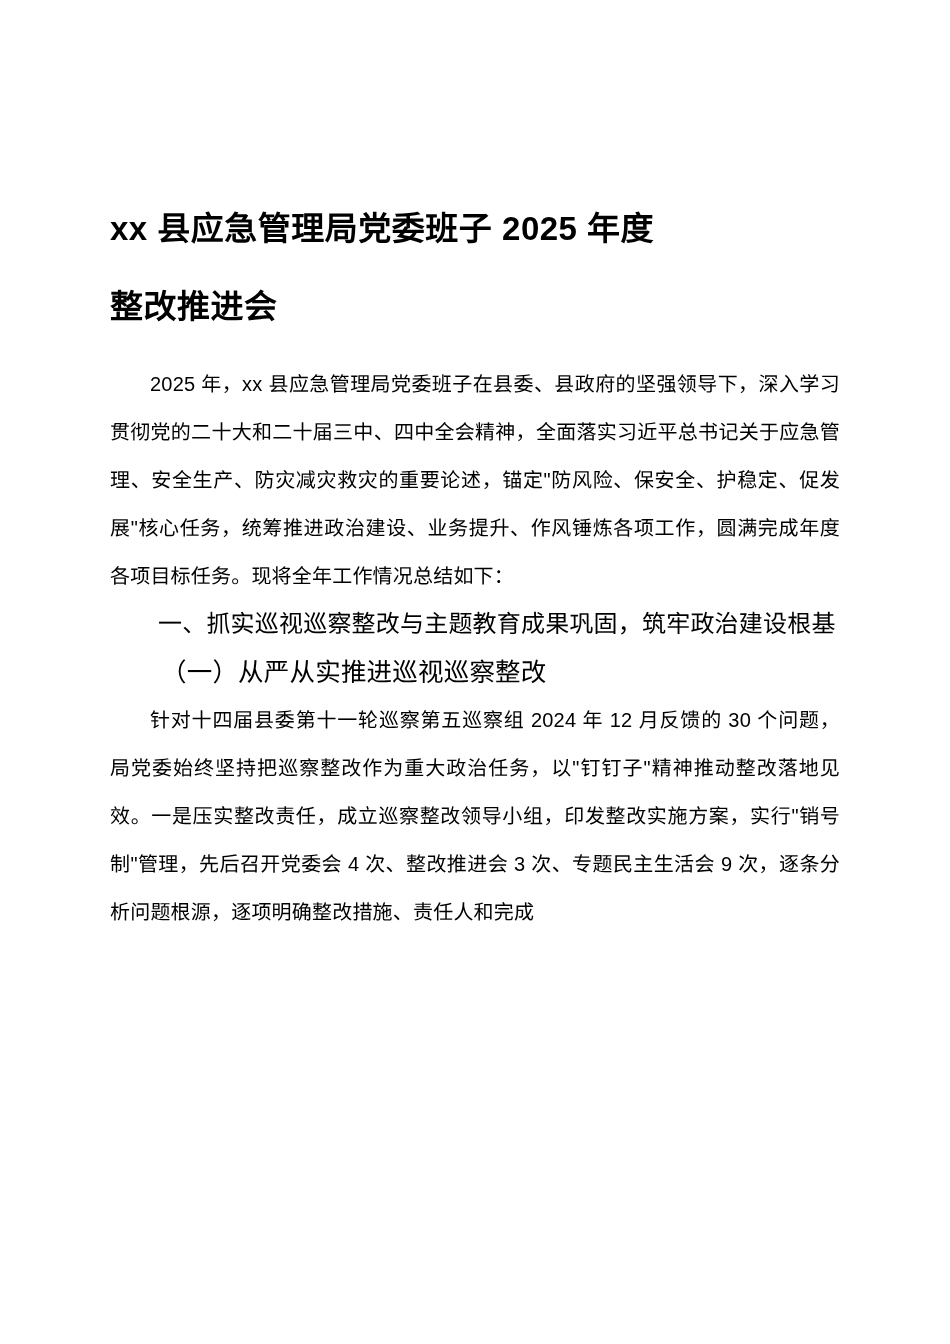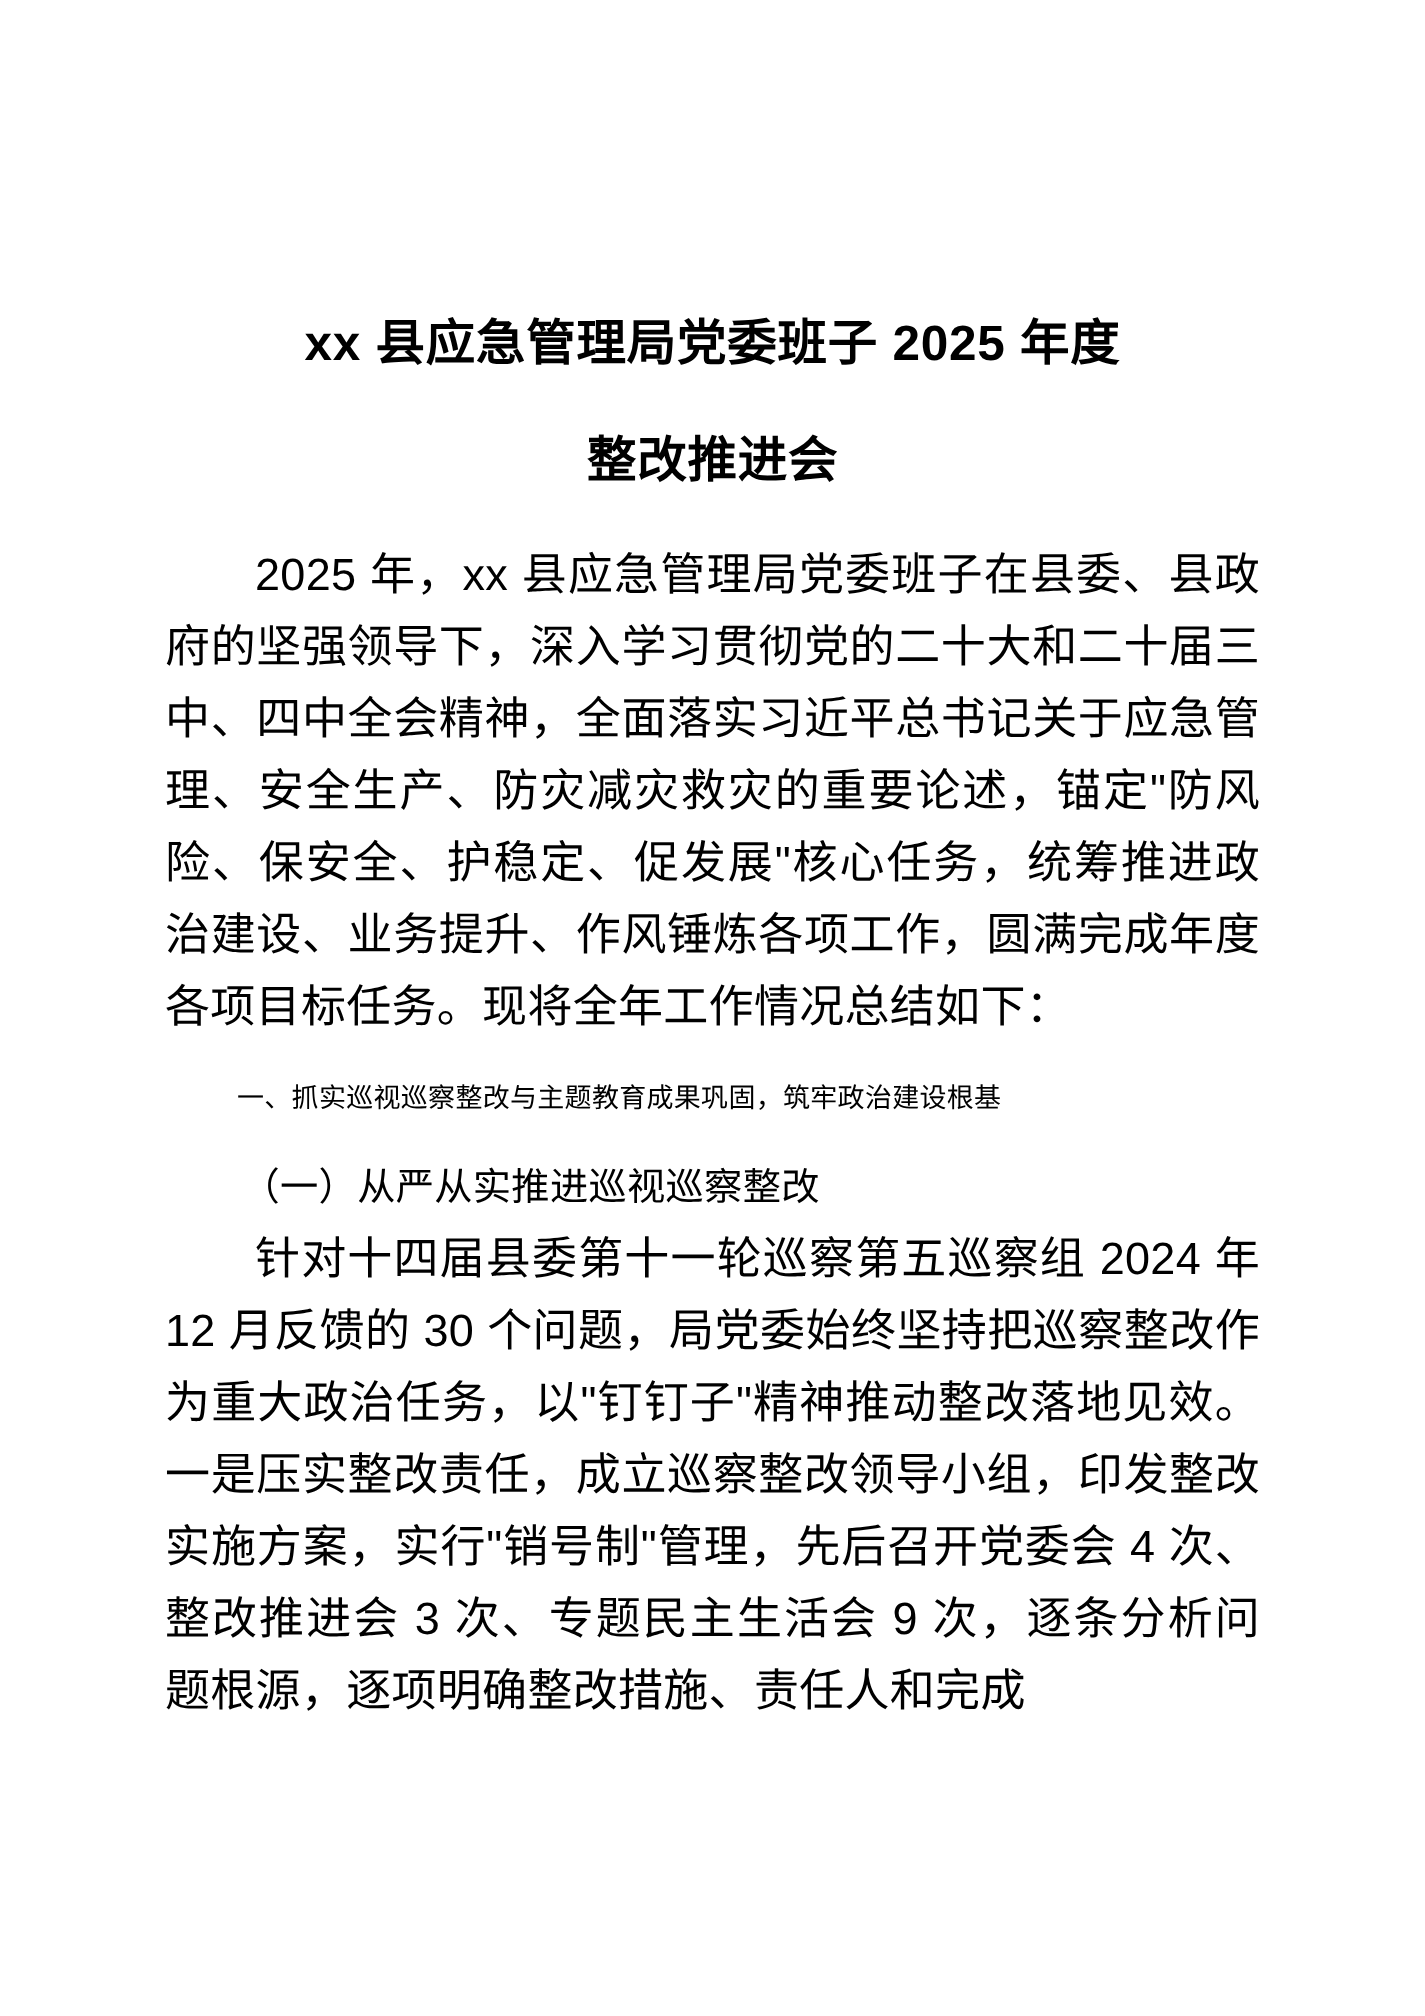--- a/index.html
+++ b/index.html
@@ -17,47 +17,47 @@
     overflow: hidden;
     box-sizing: border-box;
     padding: 190px 110px 0 110px;
     font-family: "Liberation Sans", "DejaVu Sans", sans-serif;
     color: #000000;
     -webkit-font-smoothing: antialiased;
   }
   .doc-title {
     font-size: 33px;
     font-weight: 600;
-    text-align: center;
+    text-align: left;
     line-height: 78px;
     letter-spacing: 0.5px;
     margin: 0 0 14px 0;
   }
   .doc-title .title-line {
     display: block;
   }
   .body-text {
-    font-size: 30px;
+    font-size: 20px;
     line-height: 48px;
     text-align: justify;
     text-justify: inter-ideograph;
     margin: 0;
     letter-spacing: 0.2px;
   }
   .para {
     text-indent: 2em;
   }
   .section-heading {
-    font-size: 18px;
+    font-size: 24px;
     line-height: 48px;
     text-indent: 2em;
     text-align: justify;
     text-justify: inter-ideograph;
     font-weight: 400;
-    margin: 12px;
+    margin: 0;
     letter-spacing: 0.2px;
   }
   .sub-heading {
     font-size: 25.5px;
     line-height: 48px;
     text-indent: 2em;
     font-weight: 400;
     margin: 0;
     letter-spacing: 0.2px;
   }

